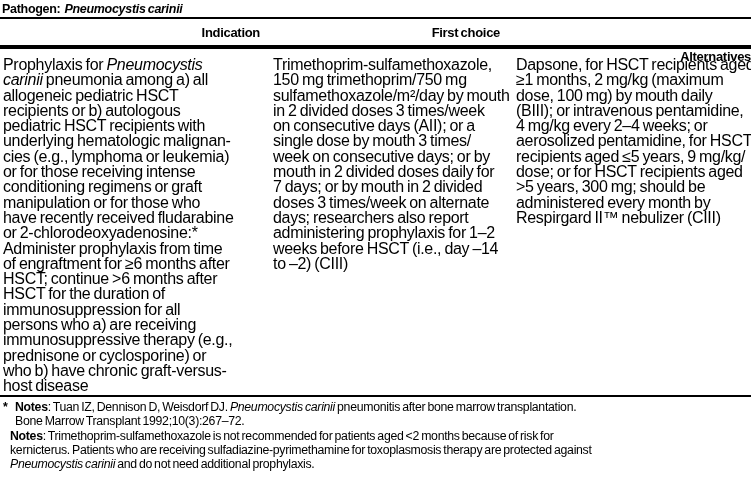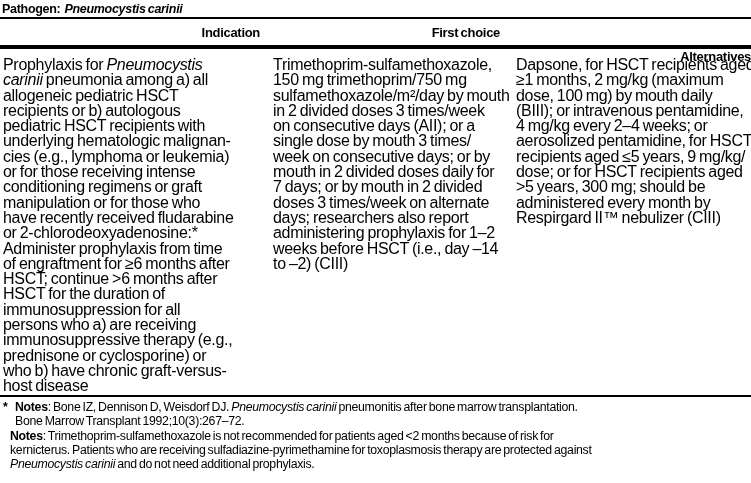--- a/index.html
+++ b/index.html
@@ -110,21 +110,21 @@
 recipients aged ≤5 years, 9 mg/kg/
 dose; or for HSCT recipients aged
 &gt;5 years, 300 mg; should be
 administered every month by
 Respirgard II™ nebulizer (CIII)</span></div>
   </div>
 
   <div class="footer">
     <div class="source-row">
       <div class="fn-marker">*</div>
-      <div class="fn-content"><span style="font-weight: bold;">Notes</span><span>: Bone IZ, Dennison D, Weisdorf DJ. </span><span style="font-style: italic;">Pneumocystis carinii</span><span> pneumonitis after bone marrow transplantation.
+      <div class="fn-content"><span style="font-weight: bold;">Notes</span><span>: Tuan IZ, Dennison D, Weisdorf DJ. </span><span style="font-style: italic;">Pneumocystis carinii</span><span> pneumonitis after bone marrow transplantation.
 Bone Marrow Transplant 1992;10(3):267–72.</span></div>
     </div>
     <div class="notes-row"><span style="font-weight: bold;">Notes</span><span>: Trimethoprim-sulfamethoxazole is not recommended for patients aged &lt;2 months because of risk for
 kernicterus. Patients who are receiving sulfadiazine-pyrimethamine for toxoplasmosis therapy are protected against
 </span><span style="font-style: italic;">Pneumocystis carinii</span><span> and do not need additional prophylaxis.</span></div>
   </div>
 
 </div>
 
 </body></html>

